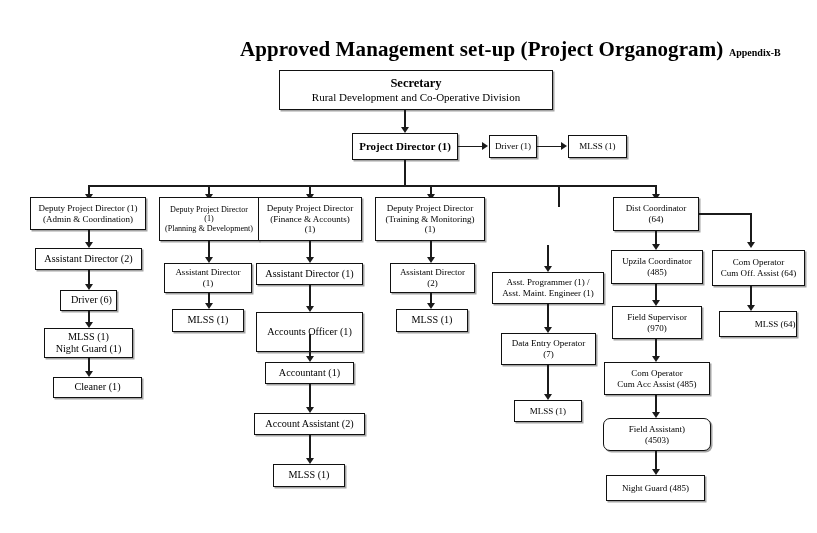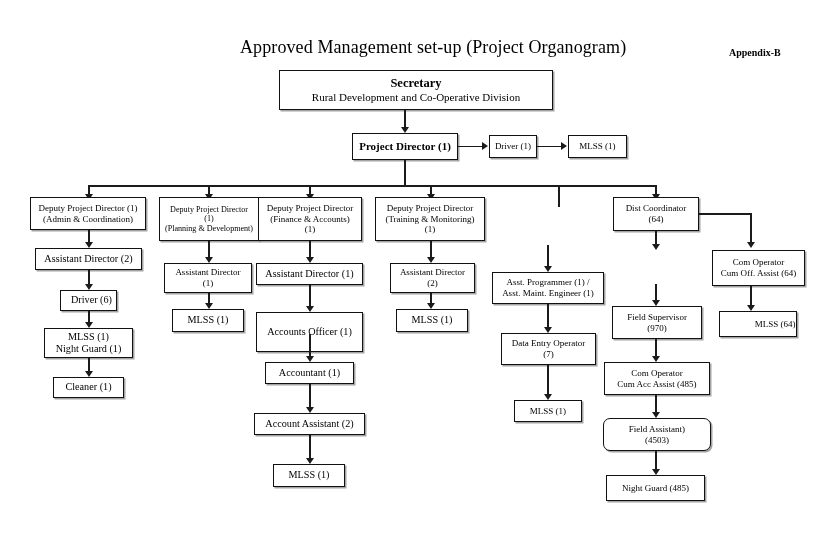--- a/index.html
+++ b/index.html
@@ -8,22 +8,22 @@
     background:#ffffff;
     font-family:"Liberation Serif", serif;
     color:#000;
     position:relative;
     overflow:hidden;
   }
   #stage{position:absolute;left:0;top:0;width:817px;height:533px;}
 
   .title{
     position:absolute;
-    font-weight:normal;
-    font-size:18px;
+    font-weight:bold;
+    font-size:21px;
     letter-spacing:.1px;
     white-space:nowrap;
   }
   .appendix{
     position:absolute;
     font-weight:bold;
     font-size:10px;
     white-space:nowrap;
   }
 
@@ -140,21 +140,21 @@
   <div class="ln vl" style="left:88px;top:311px;height:14px;"></div>
   <div class="arw" style="left:84.6px;top:322px;"></div>
 
   <div class="node" style="left:44px;top:328px;width:89px;height:30px;">
     <span class="l">MLSS (1)</span>
     <span class="l">Night Guard (1)</span>
   </div>
   <div class="ln vl" style="left:88px;top:358px;height:16px;"></div>
   <div class="arw" style="left:84.6px;top:371px;"></div>
 
-  <div class="node" style="left:53px;top:377px;width:71px;height:21px;">
+  <div class="node" style="left:53px;top:377px;width:89px;height:21px;">
     <span class="l">Cleaner (1)</span>
   </div>
 
   <div class="node" style="left:159px;top:197px;width:100px;height:44px;">
     <span class="l xs">Deputy Project Director</span>
     <span class="l xs">(1)</span>
     <span class="l xs">(Planning &amp; Development)</span>
   </div>
   <div class="ln vl" style="left:208px;top:241px;height:19px;"></div>
   <div class="arw" style="left:204.6px;top:257px;"></div>
@@ -251,20 +251,24 @@
     <span class="l sm">(64)</span>
   </div>
 
   <div class="ln vl" style="left:655px;top:231px;height:16px;"></div>
   <div class="arw" style="left:651.6px;top:244px;"></div>
 
   <div class="ln hl" style="left:699px;top:213px;width:53px;"></div>
   <div class="ln vl" style="left:750.4px;top:213px;height:32px;"></div>
   <div class="arw" style="left:747px;top:242px;"></div>
 
+  <div class="node" style="left:611px;top:250px;width:92px;height:34px;">
+    <span class="l sm">Upzila Coordinator</span>
+    <span class="l sm">(485)</span>
+  </div>
   <div class="ln vl" style="left:655px;top:284px;height:19px;"></div>
   <div class="arw" style="left:651.6px;top:300px;"></div>
 
   <div class="node" style="left:612px;top:306px;width:90px;height:33px;">
     <span class="l sm">Field Supervisor</span>
     <span class="l sm">(970)</span>
   </div>
   <div class="ln vl" style="left:655px;top:339px;height:20px;"></div>
   <div class="arw" style="left:651.6px;top:356px;"></div>
 

